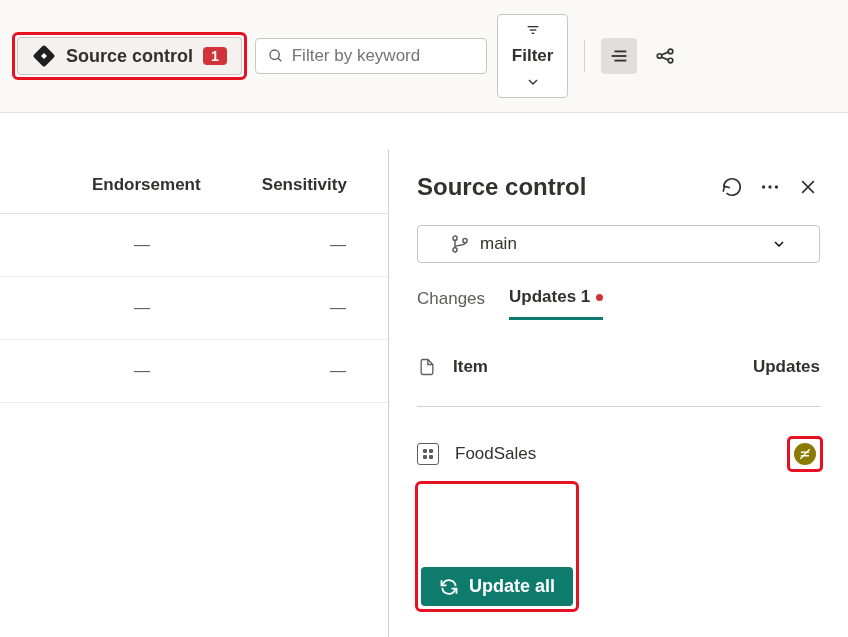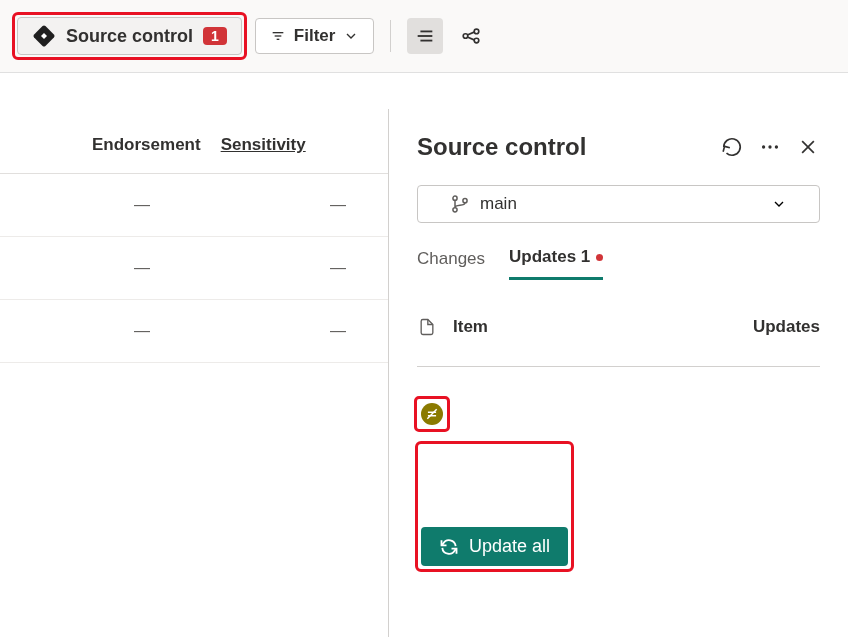--- a/index.html
+++ b/index.html
@@ -11,40 +11,40 @@
     .source-control-btn .diamond-icon { width: 24px; height: 24px; }
     .source-control-btn .label { font-size: 18px; font-weight: 600; color: #323130; }
     .badge { background: #d13438; color: #fff; font-weight: 700; font-size: 14px; padding: 1px 8px; border-radius: 4px; }
     .highlight-red { outline: 3px solid #e81123; outline-offset: -1px; border-radius: 4px; }
     .highlight-red-tight { outline: 3px solid #e81123; border-radius: 2px; padding: 2px; }
     
     .search-box { flex: 0 0 232px; display: flex; align-items: center; gap: 8px; padding: 7px 12px; border: 1px solid #c8c6c4; border-radius: 4px; background: #fff; }
     .search-box input { border: none; outline: none; font-size: 17px; color: #605e5c; width: 100%; background: transparent; }
     .search-icon-svg { width: 18px; height: 18px; color: #605e5c; }
     
-    .filter-btn { display: flex; align-items: center; gap: 8px; padding: 7px 14px; border: 1px solid #c8c6c4; border-radius: 4px; background: #fff; cursor: pointer; font-size: 17px; font-weight: 600; color: #323130; }
+    .filter-btn { display: flex; align-items: center; gap: 8px; padding: 7px 14px; border: 1px solid #c8c6c4; border-radius: 4px; background: #fff; cursor: pointer; font-size: 17px; font-weight: 600; color: #323130; flex-direction: column; }
     .filter-btn svg { width: 16px; height: 16px; }
     
     .toolbar-divider { width: 1px; height: 32px; background: #d2d0ce; margin: 0 6px; }
     .icon-btn { width: 36px; height: 36px; display: flex; align-items: center; justify-content: center; border-radius: 4px; cursor: pointer; color: #323130; }
     .icon-btn.active { background: #e1dfdd; }
     
     
     .banner-area { height: 36px; background: #fff; }
     
     
     .main { display: flex; height: calc(637px - 72px - 36px); }
     .left-col { width: 389px; border-right: 1px solid #d2d0ce; }
     .right-col { flex: 1; padding: 24px 28px; }
     
     
     .col-headers { display: flex; padding: 26px 0 18px 0; border-bottom: 1px solid #e1dfdd; }
     .col-h { font-size: 17px; font-weight: 600; color: #323130; }
     .col-h.endorsement { flex: 0 0 200px; text-align: left; padding-left: 92px; }
-    .col-h.sensitivity { flex: 1; text-align: left; padding-left: 20px; text-decoration: underline; }
+    .col-h.sensitivity { flex: 1; text-align: center; padding-left: 20px; }
     .row { display: flex; padding: 22px 0; border-bottom: 1px solid #edebe9; }
     .cell { color: #605e5c; font-size: 16px; }
     .cell.endorsement { flex: 0 0 200px; text-align: right; padding-right: 50px; }
     .cell.sensitivity { flex: 1; text-align: left; padding-left: 130px; }
     
     
     .panel-header { display: flex; align-items: center; justify-content: space-between; margin-bottom: 24px; }
     .panel-title { font-size: 24px; font-weight: 600; color: #323130; }
     .panel-actions { display: flex; align-items: center; gap: 14px; }
     .panel-actions .act { width: 24px; height: 24px; cursor: pointer; color: #323130; display: flex; align-items: center; justify-content: center; }
@@ -65,41 +65,48 @@
     
     .list-row { display: flex; justify-content: space-between; align-items: center; padding: 14px 0; }
     .list-row .left { display: flex; align-items: center; gap: 16px; font-size: 17px; color: #323130; }
     .item-icon { width: 22px; height: 22px; color: #605e5c; border: 1.5px solid #605e5c; border-radius: 3px; display: flex; align-items: center; justify-content: center; }
     .item-icon-inner { display: grid; grid-template-columns: 4px 4px; grid-template-rows: 4px 4px; gap: 2px; }
     .item-icon-inner span { background: #605e5c; border-radius: 1px; }
     .status-icon-wrap { width: 26px; height: 26px; display: flex; align-items: center; justify-content: center; }
     .status-icon { width: 22px; height: 22px; background: #8a7a00; border-radius: 50%; display: flex; align-items: center; justify-content: center; }
     .status-icon svg { width: 14px; height: 14px; color: #fff; }
     
-    .update-all-btn { display: inline-flex; align-items: center; gap: 10px; background: #0f7b6c; color: #fff; font-size: 18px; font-weight: 400; padding: 9px 18px; border: none; border-radius: 4px; cursor: pointer; margin-top: 80px; }
+    .update-all-btn { display: inline-flex; align-items: center; gap: 10px; background: #0f7b6c; color: #fff; font-size: 18px; font-weight: 700; padding: 9px 18px; border: none; border-radius: 4px; cursor: pointer; margin-top: 80px; }
     .update-all-btn svg { width: 20px; height: 20px; }
     .update-wrap { display: inline-block; }
   </style>
 </head>
 <body>
 
 <div class="toolbar">
   <div class="highlight-red" style="padding:3px;">
     <div class="source-control-btn">
       <span class="diamond-icon">
         <svg viewBox="0 0 24 24">
             <rect x="4" y="4" width="16" height="16" rx="2" transform="rotate(45 12 12)" fill="#1f1f1f"></rect>
             <path d="M9 12l3-3 3 3-3 3z" fill="#fff"></path>
           </svg>
       </span>
       <span class="label">Source control</span>
       <span class="badge">1</span>
     </div>
   </div>
 
+  <div class="search-box">
+    <svg class="search-icon-svg" viewBox="0 0 24 24" fill="none" stroke="currentColor" stroke-width="2">
+        <circle cx="10" cy="10" r="7"></circle>
+        <line x1="20" y1="20" x2="15" y2="15"></line>
+      </svg>
+    <input type="text" placeholder="Filter by keyword" style="">
+  </div>
 
   <button class="filter-btn">
     <svg viewBox="0 0 24 24" fill="none" stroke="currentColor" stroke-width="2">
         <line x1="4" y1="7" x2="20" y2="7"></line>
         <line x1="7" y1="12" x2="17" y2="12"></line>
         <line x1="10" y1="17" x2="14" y2="17"></line>
       </svg>
     <span>Filter</span>
     <svg viewBox="0 0 24 24" fill="none" stroke="currentColor" stroke-width="2">
         <polyline points="6 9 12 15 18 9"></polyline>
@@ -204,20 +211,31 @@
         <svg class="file-icon" viewBox="0 0 24 24" fill="none" stroke="currentColor" stroke-width="1.6">
             <path d="M13 3H7a2 2 0 0 0-2 2v14a2 2 0 0 0 2 2h10a2 2 0 0 0 2-2V9l-6-6z"></path>
             <polyline points="13 3 13 9 19 9"></polyline>
           </svg>
         <span>Item</span>
       </div>
       <div class="right">Updates</div>
     </div>
     
     <div class="list-row">
+      <div class="left">
+        <div class="item-icon">
+          <div class="item-icon-inner">
+              <span></span>
+              <span></span>
+              <span></span>
+              <span></span>
+            </div>
+        </div>
+        <span>FoodSales</span>
+      </div>
       <div class="highlight-red-tight">
         <div class="status-icon-wrap">
           <div class="status-icon">
             <svg viewBox="0 0 24 24" fill="none" stroke="currentColor" stroke-width="2.5">
                 <line x1="5" y1="9" x2="19" y2="9"></line>
                 <line x1="5" y1="15" x2="19" y2="15"></line>
                 <line x1="4" y1="20" x2="20" y2="4"></line>
               </svg>
           </div>
         </div>

